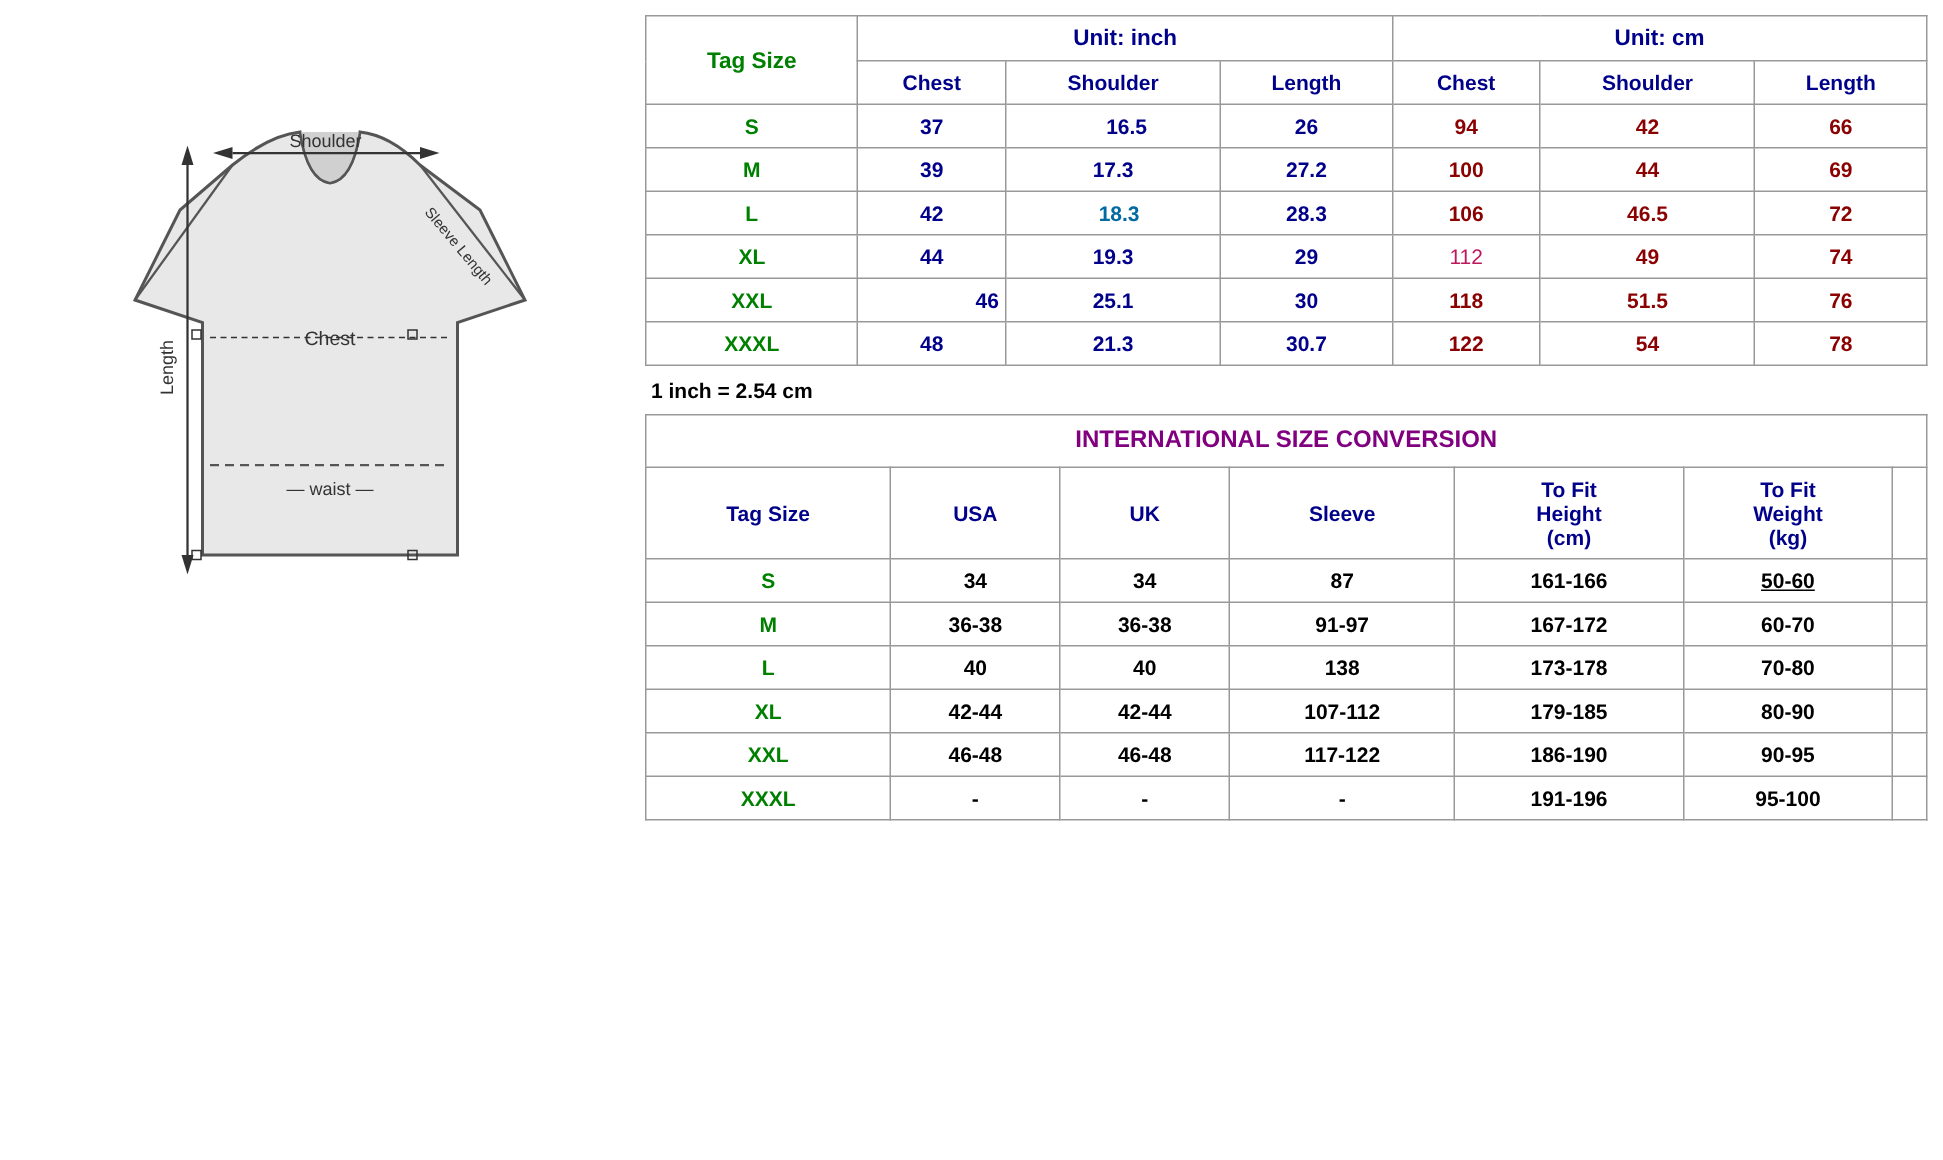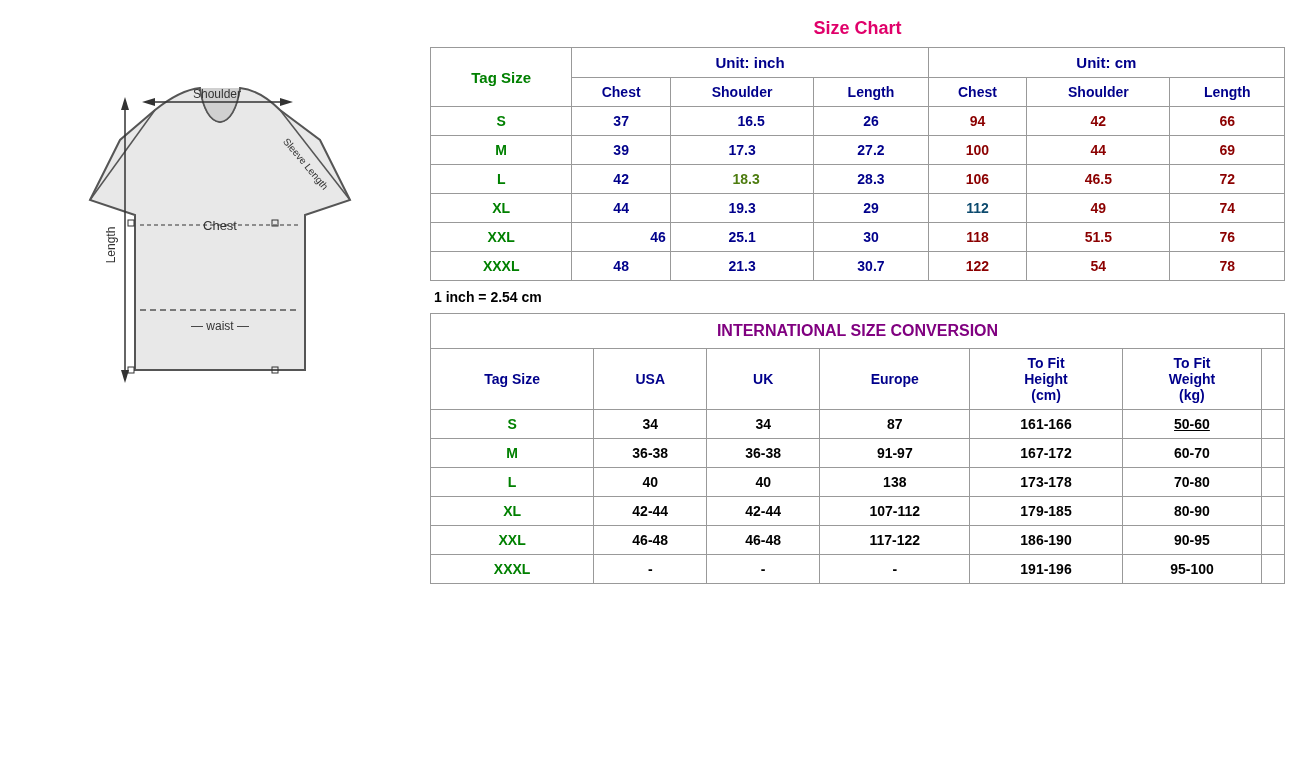--- a/index.html
+++ b/index.html
@@ -147,21 +147,20 @@
       <rect x="68" y="190" width="6" height="6" fill="none" stroke="#333" stroke-width="1"></rect>
       <rect x="68" y="337" width="6" height="6" fill="none" stroke="#333" stroke-width="1"></rect>
       <rect x="212" y="190" width="6" height="6" fill="none" stroke="#333" stroke-width="1"></rect>
       <rect x="212" y="337" width="6" height="6" fill="none" stroke="#333" stroke-width="1"></rect>
     </svg>
   </div>
 </div>
 
 <div class="tables-section">
 
-  <div class="size-chart-title">Size Chart</div>
 
   <table>
     <thead>
       <tr>
         <td rowspan="2" class="tag-size-col" style="font-weight:bold; color:#008000; font-size:15px;">Tag Size</td>
         <td colspan="3" class="unit-header">Unit: inch</td>
         <td colspan="3" class="unit-header">Unit: cm</td>
       </tr>
       <tr>
         <td class="col-header">Chest</td>
@@ -187,32 +186,32 @@
     <td style="color:#00008b;font-weight:bold;">39</td>
     <td style="color:#00008b;font-weight:bold;">17.3</td>
     <td style="color:#00008b;font-weight:bold;">27.2</td>
     <td style="color:#8b0000;font-weight:bold;">100</td>
     <td style="color:#8b0000;font-weight:bold;">44</td>
     <td style="color:#8b0000;font-weight:bold;">69</td>
   </tr>
         <tr>
     <td style="color:#008000;font-weight:bold;">L</td>
     <td style="color:#00008b;font-weight:bold;">42</td>
-    <td style="color:#4d7c0f;font-weight:bold;padding-left:12px;">18.3</td>
+    <td style="color:#0369a1;font-weight:bold;padding-left:12px;">18.3</td>
     <td style="color:#00008b;font-weight:bold;">28.3</td>
     <td style="color:#8b0000;font-weight:bold;">106</td>
     <td style="color:#8b0000;font-weight:bold;">46.5</td>
     <td style="color:#8b0000;font-weight:bold;">72</td>
   </tr>
         <tr>
     <td style="color:#008000;font-weight:bold;">XL</td>
     <td style="color:#00008b;font-weight:bold;">44</td>
     <td style="color:#00008b;font-weight:bold;">19.3</td>
     <td style="color:#00008b;font-weight:bold;">29</td>
-    <td style="color:#0c4a6e;font-weight:bold;">112</td>
+    <td style="color:#be185d;font-weight:normal;">112</td>
     <td style="color:#8b0000;font-weight:bold;">49</td>
     <td style="color:#8b0000;font-weight:bold;">74</td>
   </tr>
         <tr>
     <td style="color:#008000;font-weight:bold;">XXL</td>
     <td style="color:#00008b;font-weight:bold;text-align:right;">46</td>
     <td style="color:#00008b;font-weight:bold;">25.1</td>
     <td style="color:#00008b;font-weight:bold;">30</td>
     <td style="color:#8b0000;font-weight:bold;">118</td>
     <td style="color:#8b0000;font-weight:bold;">51.5</td>
@@ -233,21 +232,21 @@
   <div class="conversion-note">1 inch = 2.54 cm</div>
 
   <div class="intl-title">INTERNATIONAL SIZE CONVERSION</div>
 
   <table>
     <thead>
       <tr>
         <td class="intl-col-header">Tag Size</td>
         <td class="intl-col-header">USA</td>
         <td class="intl-col-header">UK</td>
-        <td class="intl-col-header">Europe</td>
+        <td class="intl-col-header">Sleeve</td>
         <td class="intl-col-header">To Fit<br>Height<br>(cm)</td>
         <td class="intl-col-header">To Fit<br>Weight<br>(kg)</td>
         <td class="intl-col-header"></td>
       </tr>
     </thead>
     <tbody id="intl-body">
     <tr>
     <td style="color:#008000;font-weight:bold;">S</td>
     <td style="font-weight:bold;">34</td>
     <td style="font-weight:bold;">34</td>

